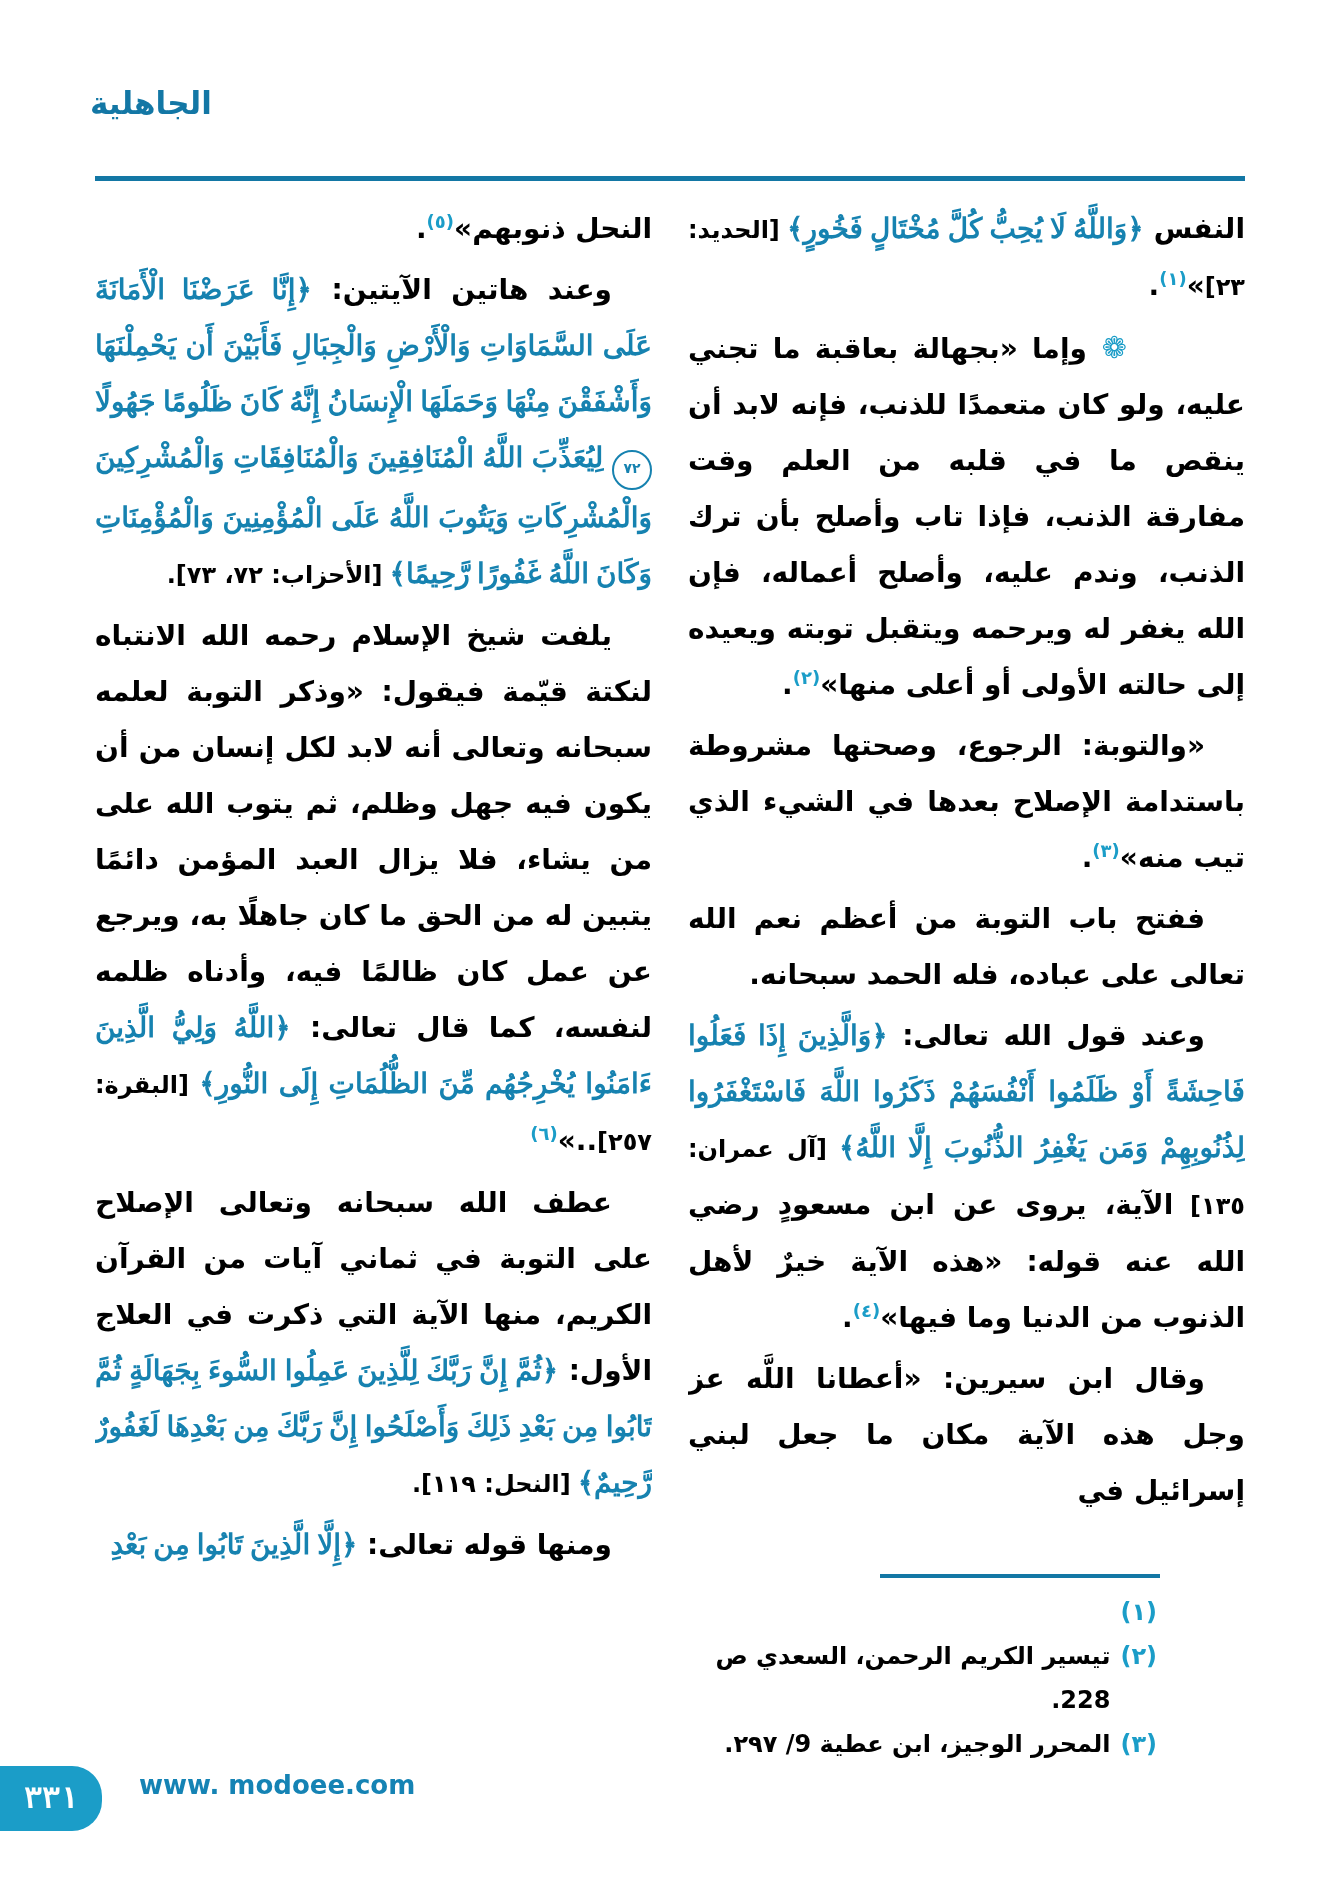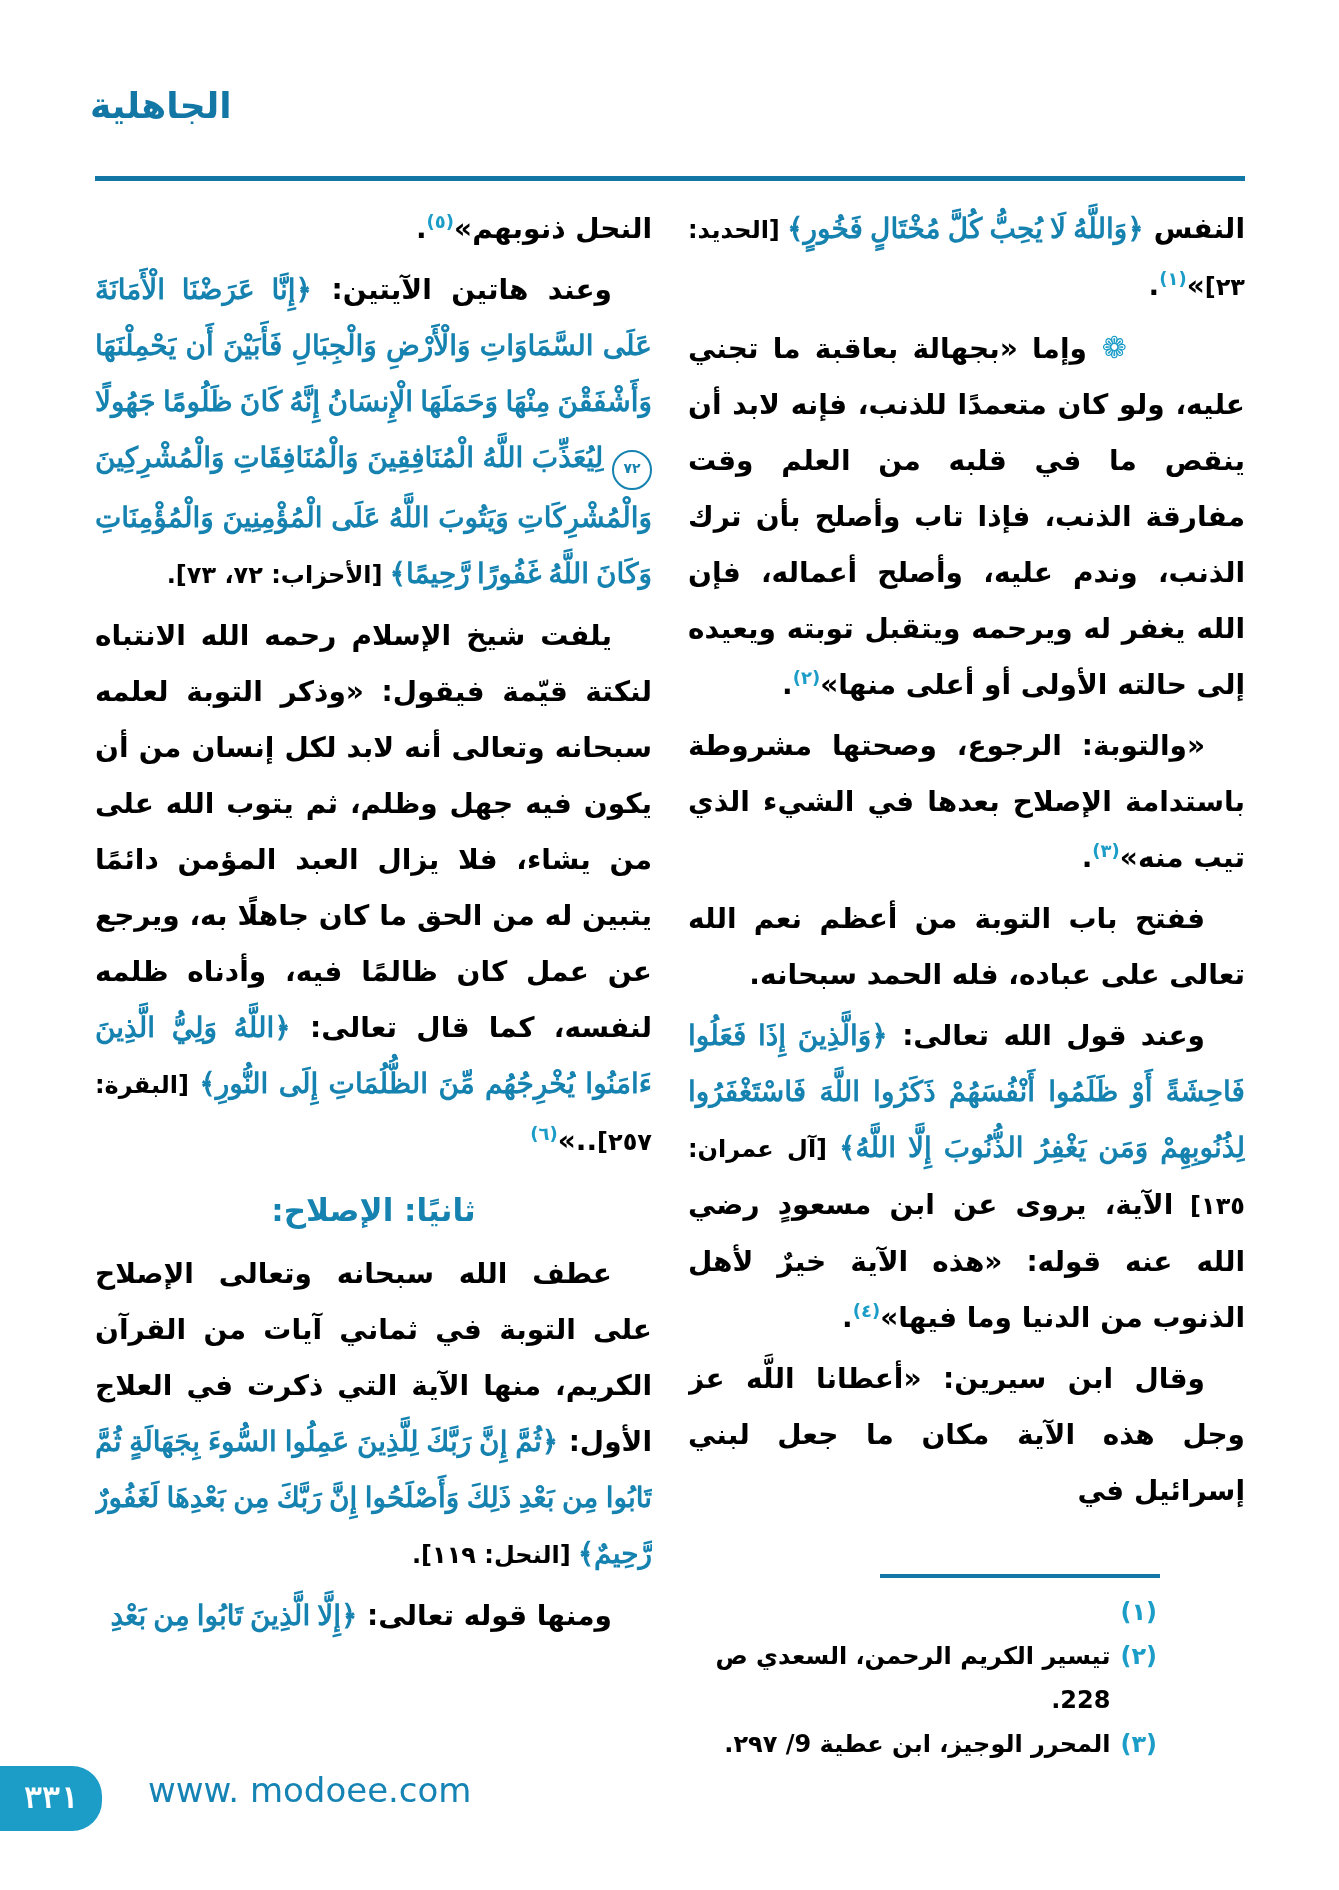--- a/index.html
+++ b/index.html
@@ -7,21 +7,21 @@
     --footer-url:#1583b4; --text-black:#000000; --page-bg:#ffffff;
   }
   html,body{margin:0;padding:0;background:#e8e8e8;}
   .page{
     position:relative; width:1339px; height:1890px; background:var(--page-bg);
     font-family:"DejaVu Sans","Liberation Sans",sans-serif; direction:rtl; overflow:hidden;
     margin:0 auto;
   }
   .header-title{
     position:absolute; left:90px; top:88px; color:var(--teal-dark);
-    font-size:36px; font-weight:bold; line-height:1;
+    font-size:31px; font-weight:bold; line-height:1;
   }
   .header-rule{
     position:absolute; left:95px; top:176px; width:1150px; height:5px;
     background:var(--teal-dark);
   }
   .columns{
     position:absolute; top:196px; right:94px; width:1151px; height:1570px;
     display:flex; gap:36px;
   }
   .col{ width:557px; height:100%; display:flex; flex-direction:column; overflow:hidden; }
@@ -53,22 +53,22 @@
   .footnote{ display:flex; gap:10px; font-size:24px; line-height:44px; font-weight:bold; }
   .fn-num{ color:var(--teal-bright); flex:none; }
   .fn-text{ color:var(--text-black); }
   .page-tab{
     position:absolute; left:0; top:1766px; width:102px; height:65px;
     background:var(--teal-bright); border-radius:0 30px 30px 0;
     display:flex; align-items:center; justify-content:center;
   }
   .page-num{ color:#fff; font-size:30px; font-weight:bold;font-family:Liberation Mono, monospace; }
   .site-url{
-    position:absolute; left:148px; top:1770px; color:var(--footer-url);
-    font-size:34px; direction:ltr; font-weight:normal;
+    position:absolute; left:139px; top:1770px; color:var(--footer-url);
+    font-size:26px; direction:ltr; font-weight:bold;
   }
 </style>
 </head>
 <body>
 
 <div class="page">
 
   <div class="header-title">الجاهلية</div>
   <div class="header-rule"></div>
 
@@ -99,21 +99,20 @@
             </div>
           </div>
       </div>
     </div>
 
     <div class="col">
       <div class="col-paragraphs">
           <p class="para cont"><span class="seg-b">النحل ذنوبهم»</span><span class="seg-f">(٥)</span><span class="seg-b">.</span></p>
           <p class="para indent"><span class="seg-b">وعند هاتين الآيتين: </span><span class="seg-q">﴿إِنَّا عَرَضْنَا الْأَمَانَةَ عَلَى السَّمَاوَاتِ وَالْأَرْضِ وَالْجِبَالِ فَأَبَيْنَ أَن يَحْمِلْنَهَا وَأَشْفَقْنَ مِنْهَا وَحَمَلَهَا الْإِنسَانُ إِنَّهُ كَانَ ظَلُومًا جَهُولًا </span><span class="seg-a">٧٢</span><span class="seg-q"> لِيُعَذِّبَ اللَّهُ الْمُنَافِقِينَ وَالْمُنَافِقَاتِ وَالْمُشْرِكِينَ وَالْمُشْرِكَاتِ وَيَتُوبَ اللَّهُ عَلَى الْمُؤْمِنِينَ وَالْمُؤْمِنَاتِ وَكَانَ اللَّهُ غَفُورًا رَّحِيمًا﴾ </span><span class="seg-r">[الأحزاب: ٧٢، ٧٣].</span></p>
           <p class="para indent"><span class="seg-b">يلفت شيخ الإسلام رحمه الله الانتباه لنكتة قيّمة فيقول: «وذكر التوبة لعلمه سبحانه وتعالى أنه لابد لكل إنسان من أن يكون فيه جهل وظلم، ثم يتوب الله على من يشاء، فلا يزال العبد المؤمن دائمًا يتبين له من الحق ما كان جاهلًا به، ويرجع عن عمل كان ظالمًا فيه، وأدناه ظلمه لنفسه، كما قال تعالى: </span><span class="seg-q">﴿اللَّهُ وَلِيُّ الَّذِينَ ءَامَنُوا يُخْرِجُهُم مِّنَ الظُّلُمَاتِ إِلَى النُّورِ﴾ </span><span class="seg-r">[البقرة: ٢٥٧]</span><span class="seg-b">..»</span><span class="seg-f">(٦)</span></p>
-          <p class="para heading"><span class="seg-h">ثانيًا: الإصلاح:</span></p>
           <p class="para indent"><span class="seg-b">عطف الله سبحانه وتعالى الإصلاح على التوبة في ثماني آيات من القرآن الكريم، منها الآية التي ذكرت في العلاج الأول: </span><span class="seg-q">﴿ثُمَّ إِنَّ رَبَّكَ لِلَّذِينَ عَمِلُوا السُّوءَ بِجَهَالَةٍ ثُمَّ تَابُوا مِن بَعْدِ ذَلِكَ وَأَصْلَحُوا إِنَّ رَبَّكَ مِن بَعْدِهَا لَغَفُورٌ رَّحِيمٌ﴾ </span><span class="seg-r">[النحل: ١١٩].</span></p>
           <p class="para indent"><span class="seg-b">ومنها قوله تعالى: </span><span class="seg-q">﴿إِلَّا الَّذِينَ تَابُوا مِن بَعْدِ</span></p>
         </div>
 
     </div>
 
   </div>
 
   <div class="page-tab">
     <span class="page-num">٣٣١</span>

